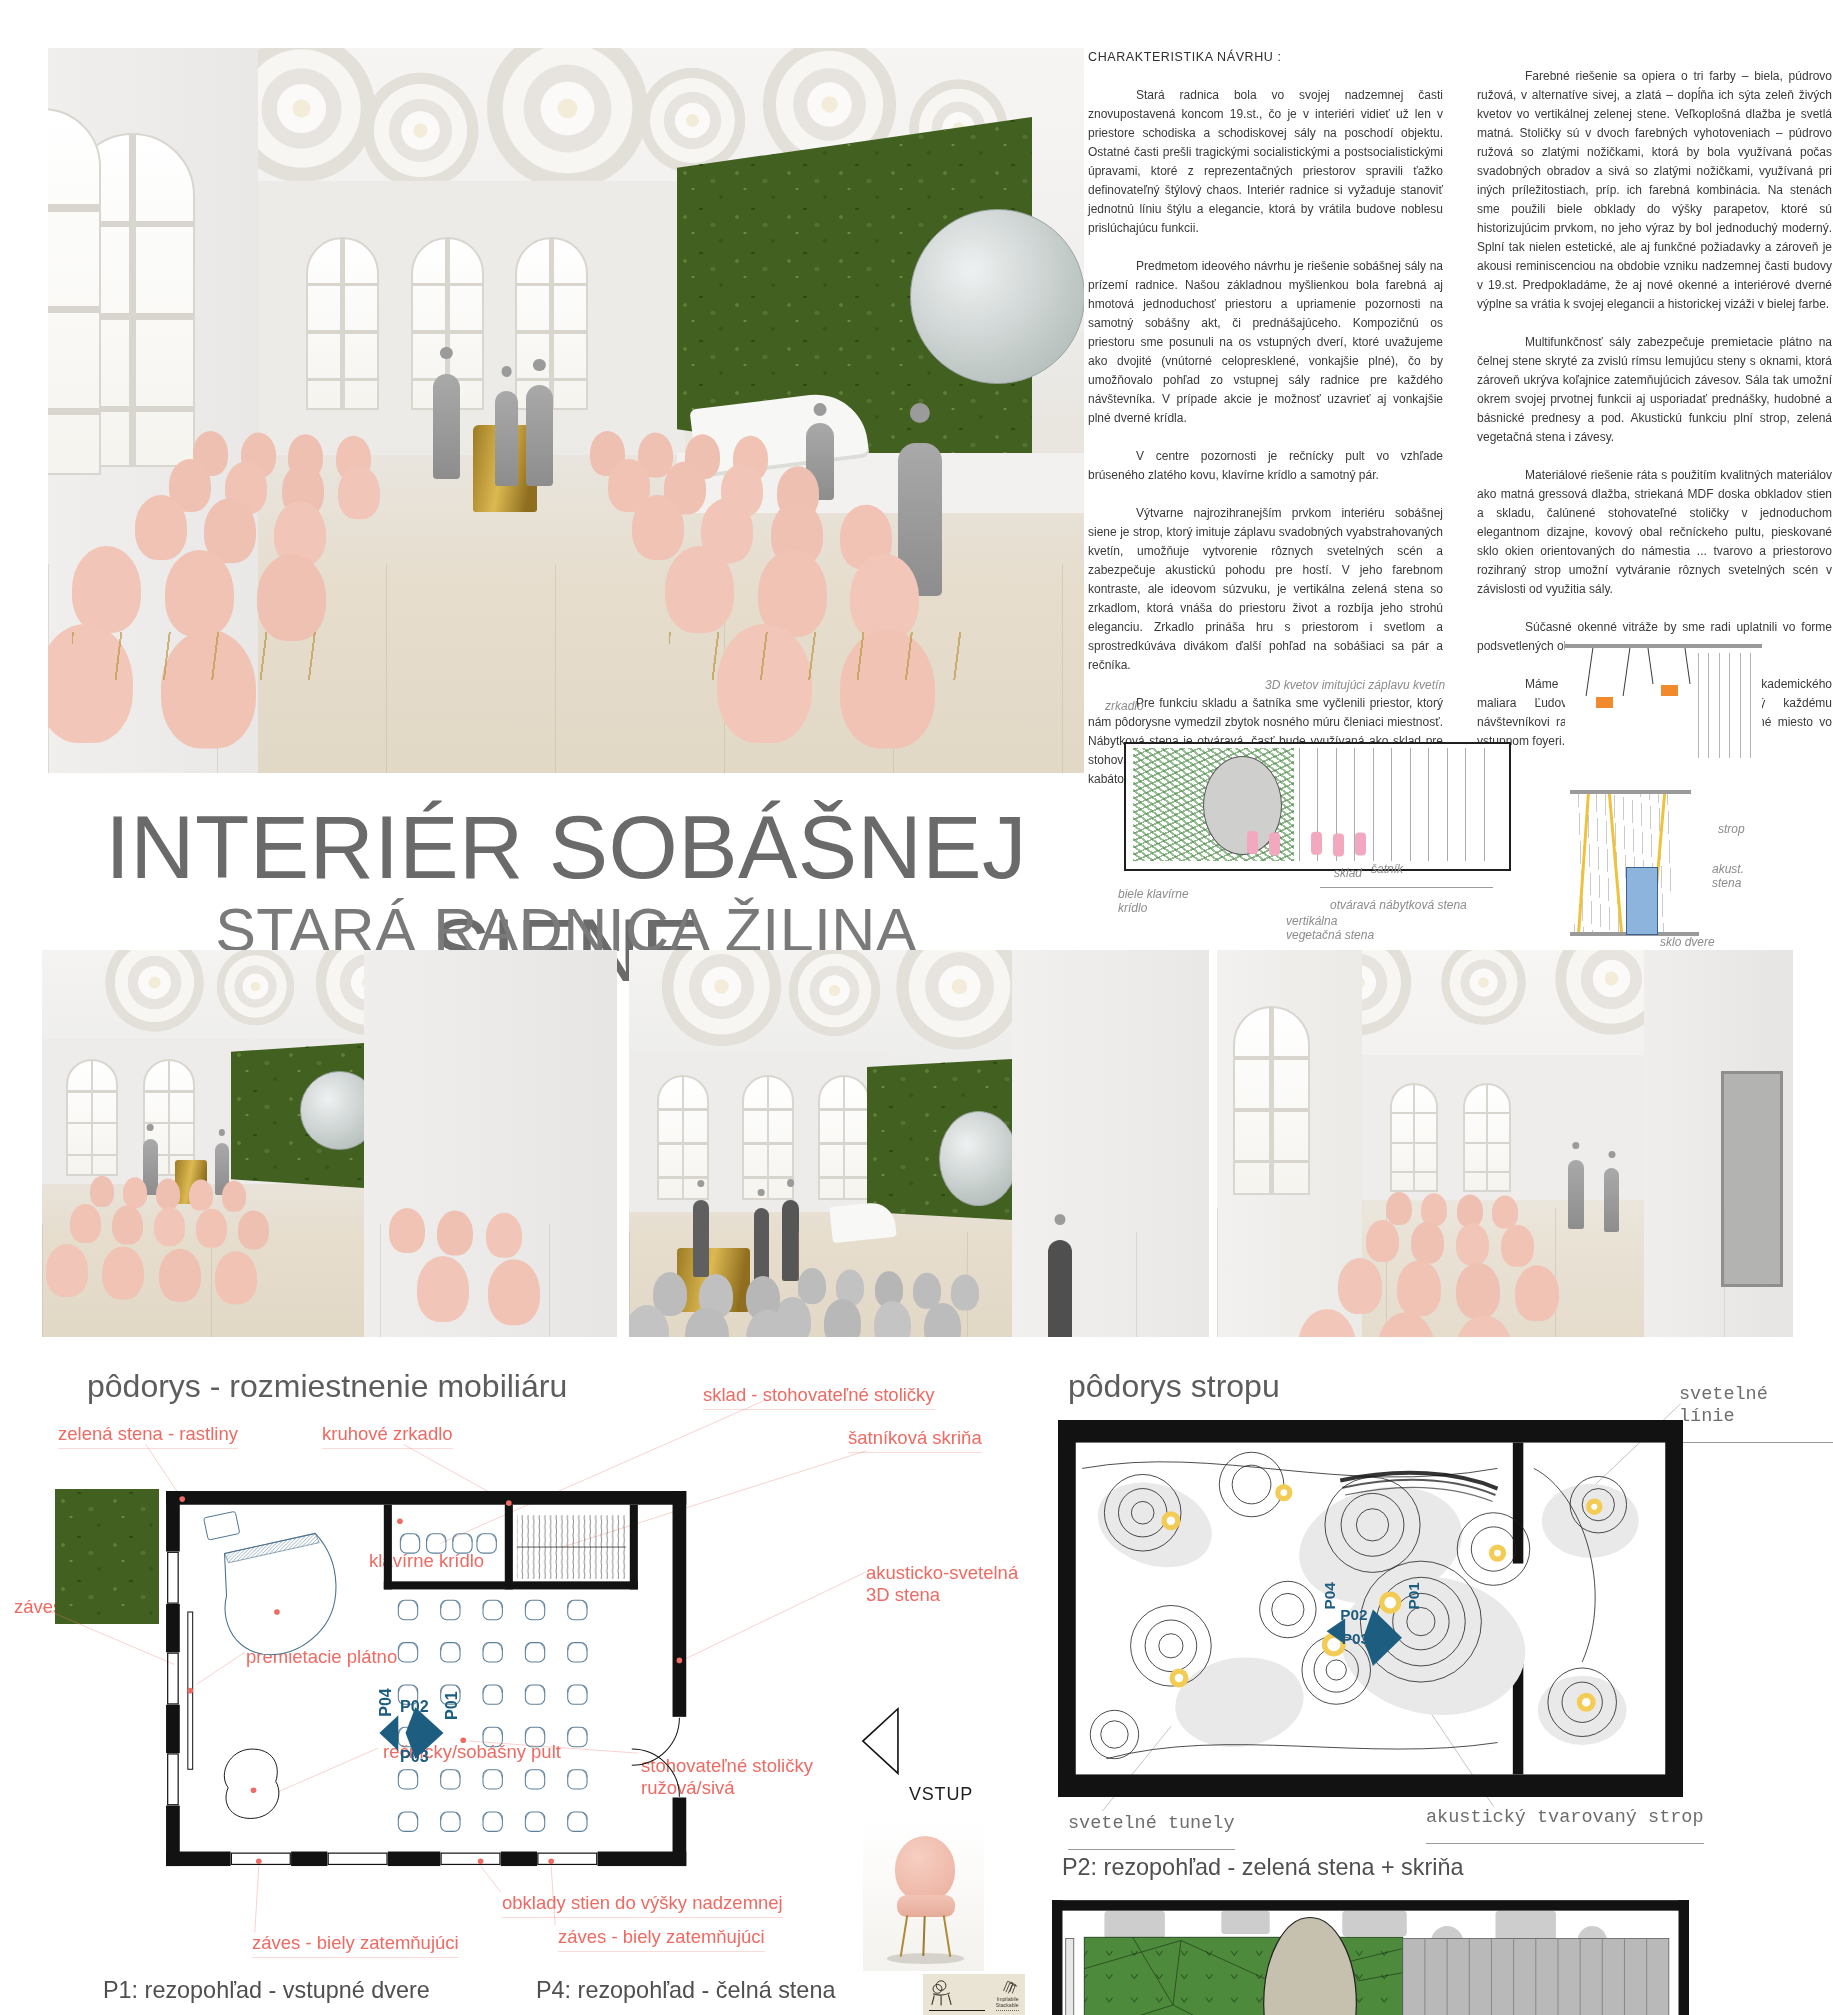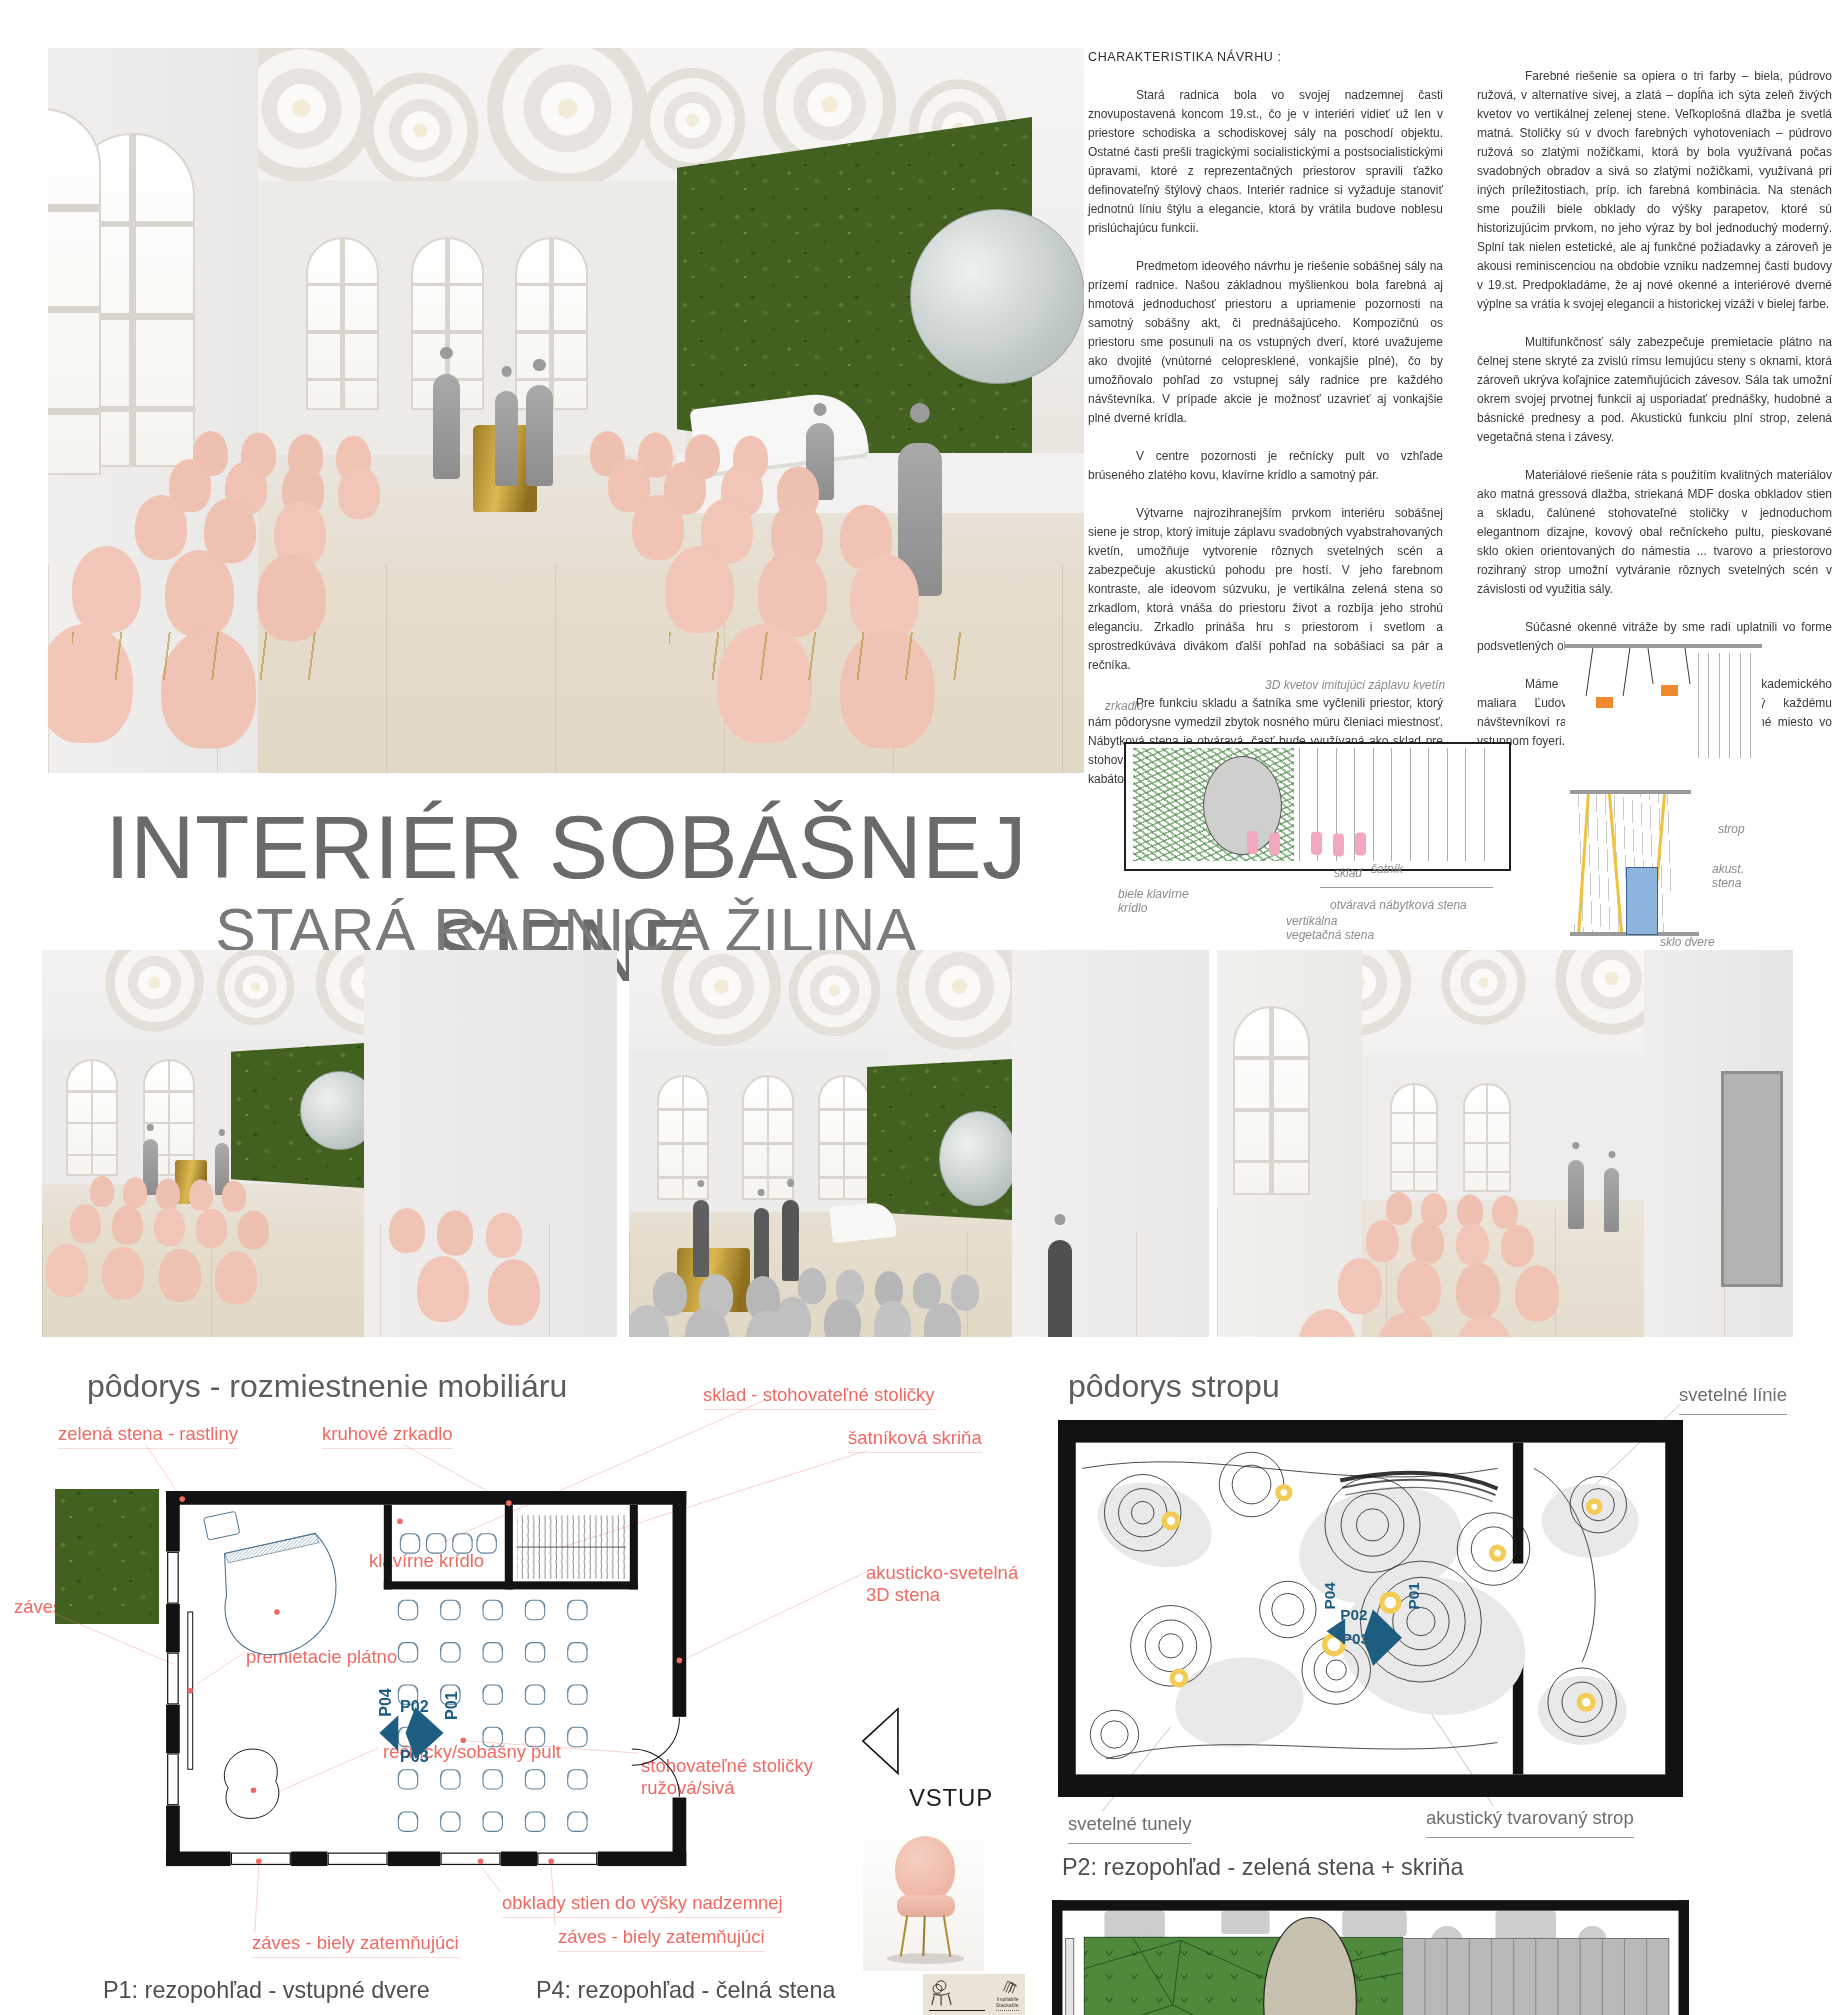--- a/index.html
+++ b/index.html
@@ -13,22 +13,22 @@
   .chead{margin-bottom:19px;letter-spacing:0.6px;font-size:12.5px;color:#2f2f2f;}
   
   .title{width:1036px;text-align:center;font-size:89px;color:#6a6a6a;letter-spacing:0.4px;}
   .subtitle{width:1036px;text-align:center;font-size:61px;color:#7a7a7a;letter-spacing:0.4px;}
   .h-plan{font-size:32px;color:#5d5d5d;}
   .h-sec{font-size:23.4px;color:#4f4f4f;}
   .lbl{white-space:pre-line;line-height:1.18;}
   .lbl-red{color:#ee6a62;font-size:18.5px;}
   .u-red{border-bottom:1.2px solid rgba(238,106,98,.25);padding-bottom:3.2px;}
   .lbl-gray{color:#6e6e6e;font-size:18.5px;}
-  .u-gray{border-bottom:1.2px solid #9a9a9a;padding-bottom:8px;}
-  .lbl-black{color:#1d1d1d;font-size:24px;letter-spacing:0.8px;}
+  .u-gray{border-bottom:1.2px solid #9a9a9a;padding-bottom:14px;font-family:Liberation Mono, monospace;}
+  .lbl-black{color:#1d1d1d;font-size:18px;letter-spacing:0.8px;}
   .sk{color:#8c8c8c;font-style:italic;font-size:12px;white-space:pre-line;line-height:1.2;}
   
   .render{position:absolute;overflow:hidden;background:linear-gradient(180deg,#f4f3f1 0%,#ececea 36%,#e9e5de 56%,#e6ddcd 74%,#e2d8c6 100%);}
   .swirl{position:absolute;border-radius:50%;
     background:radial-gradient(circle at 50% 50%, #f3ecd9 0 7%, #fbfaf8 8% 20%, #e7e4df 21% 33%, #f7f6f3 34% 49%, #e3e0da 50% 61%, rgba(255,255,255,0) 62%);}
   .aw{position:absolute;border:2.4px solid #d9d6d0;border-radius:403px 403px 0 0;
     background-image:
       linear-gradient(90deg,transparent 0 47%,#d9d6d0 47% 53%,transparent 53% 100%),
       repeating-linear-gradient(180deg,rgba(214,211,204,0) 0 26%,rgba(214,211,204,.95) 26% 28%),
       linear-gradient(#ffffff,#f5f4ef);}

